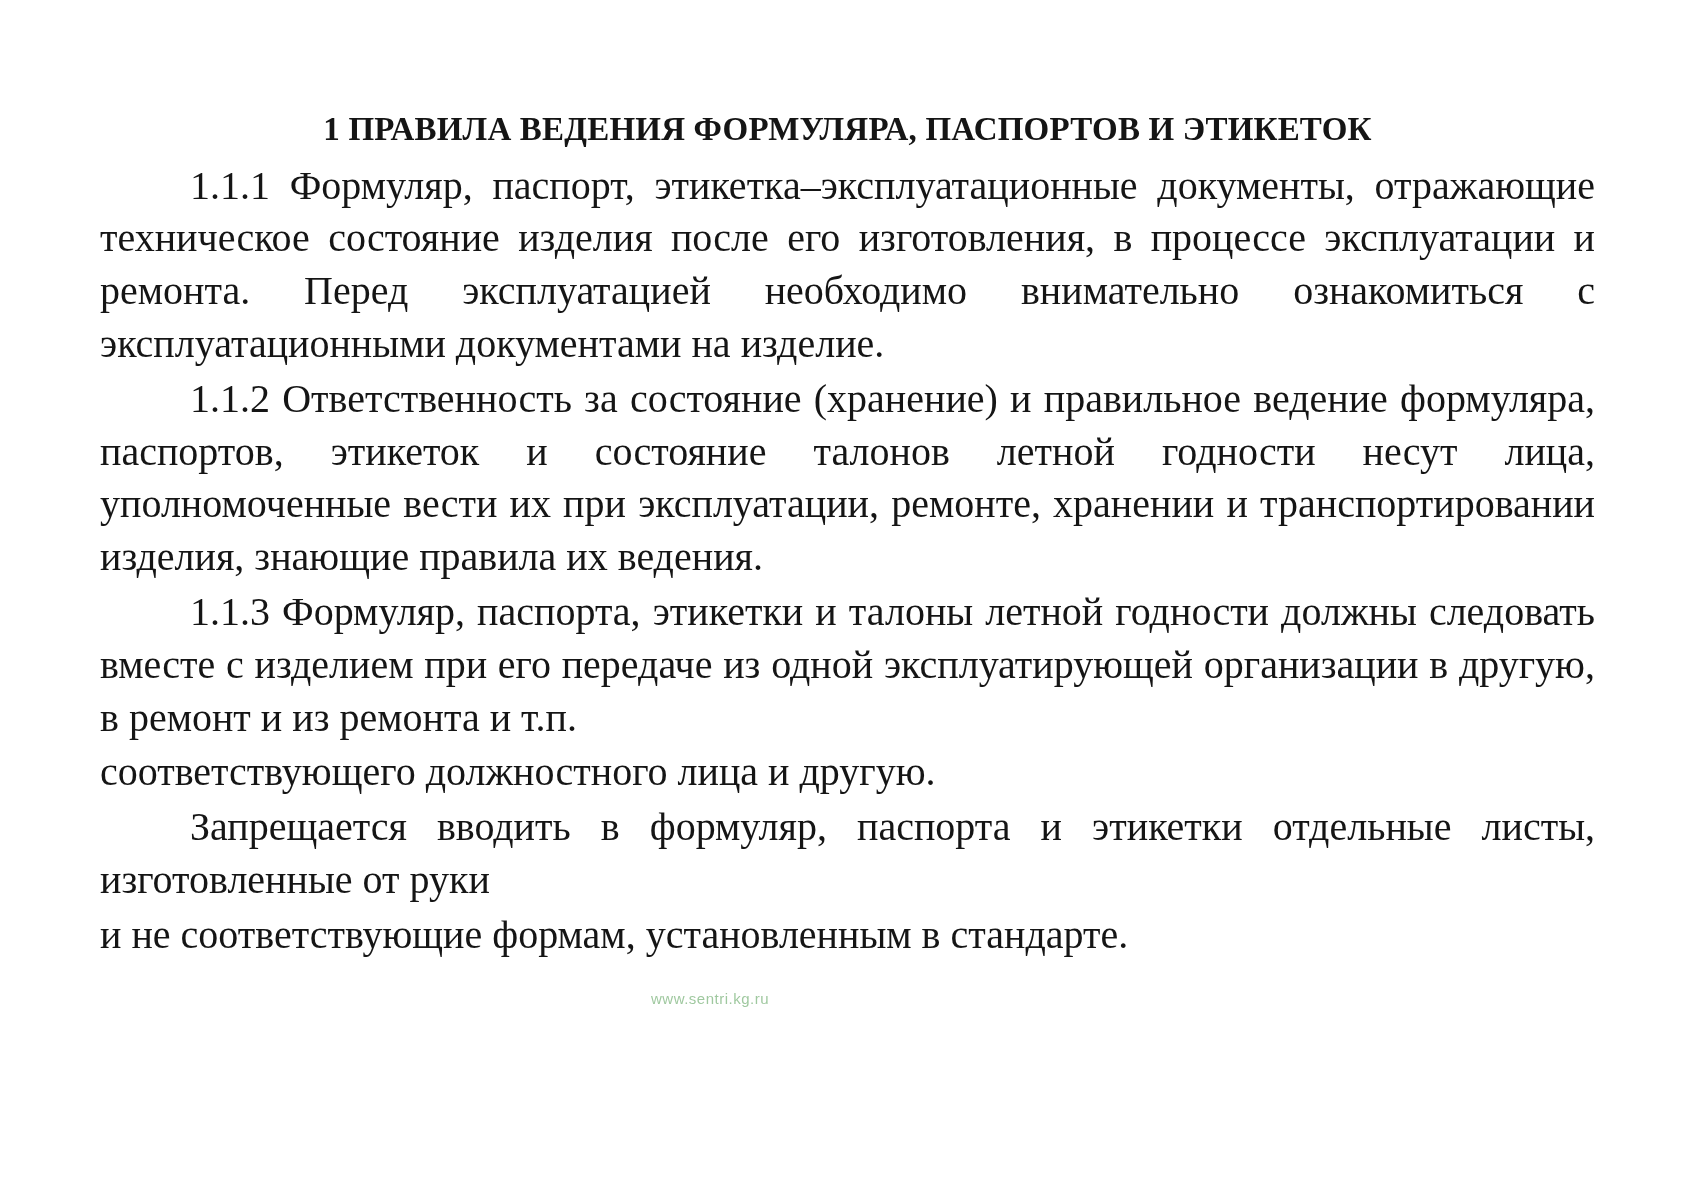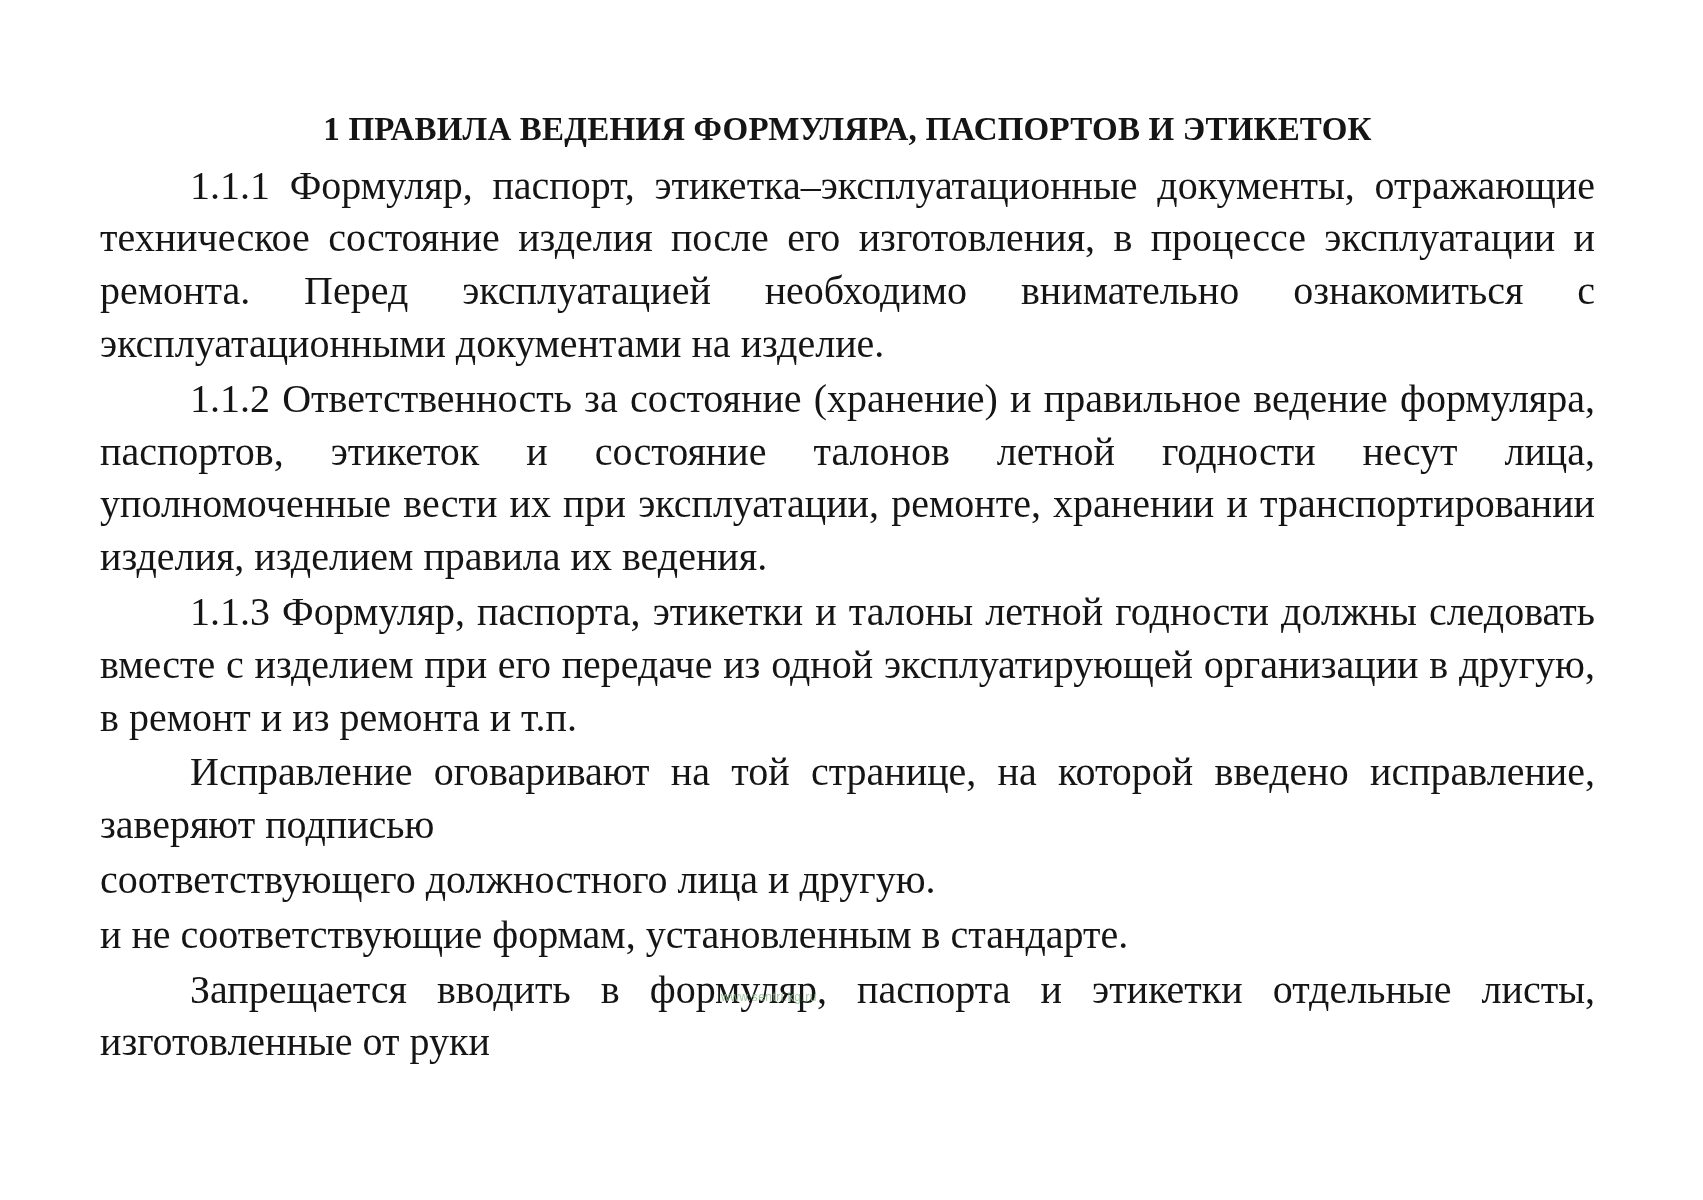--- a/index.html
+++ b/index.html
@@ -46,50 +46,49 @@
     text-justify: inter-word;
   }
   p.para.noindent {
     text-indent: 0;
   }
   p.para.last-left {
     text-align: left;
   }
   .watermark {
     position: absolute;
-    left: 721px;
+    left: 651px;
     top: 990px;
     font-family: "Liberation Sans", sans-serif;
-    font-size: 12px;
+    font-size: 15px;
     color: #8fbf8f;
     opacity: 0.85;
     letter-spacing: 0.5px;
     pointer-events: none;
     user-select: none;
   }
 </style>
 </head>
 <body>
 
 <div class="page">
 
   <h1 class="doc-title">1 ПРАВИЛА ВЕДЕНИЯ ФОРМУЛЯРА, ПАСПОРТОВ И ЭТИКЕТОК</h1>
 
 
   <p class="para">1.1.1 Формуляр, паспорт, этикетка–эксплуатационные документы, отражающие техническое состояние изделия после его изготовления, в процессе эксплуатации и ремонта. Перед эксплуатацией необходимо внимательно ознакомиться с эксплуатационными документами на изделие.</p>
 
-  <p class="para">1.1.2 Ответственность за состояние (хранение) и правильное ведение формуляра, паспортов, этикеток и состояние талонов летной годности несут лица, уполномоченные вести их при эксплуатации, ремонте, хранении и транспортировании изделия, изделием правила их ведения.</p>
+  <p class="para">1.1.2 Ответственность за состояние (хранение) и правильное ведение формуляра, паспортов, этикеток и состояние талонов летной годности несут лица, уполномоченные вести их при эксплуатации, ремонте, хранении и транспортировании изделия, знающие правила их ведения.</p>
 
   <p class="para">1.1.3 Формуляр, паспорта, этикетки и талоны летной годности должны следовать вместе с изделием при его передаче из одной эксплуатирующей организации в другую, в ремонт и из ремонта и т.п.</p>
 
 
-  <p class="para">Исправление оговаривают на той странице, на которой введено исправление, заверяют подписью</p>
 
   <p class="para noindent last-left">соответствующего должностного лица и другую.</p>
 
+  <p class="para">Запрещается вводить в формуляр, паспорта и этикетки отдельные листы, изготовленные от руки</p>
+
   <p class="para noindent last-left">и не соответствующие формам, установленным в стандарте.</p>
-
-  <p class="para">Запрещается вводить в формуляр, паспорта и этикетки отдельные листы, изготовленные от руки</p>
 
 
   <div class="watermark">www.sentri.kg.ru</div>
 
 </div>
 
 </body></html>

